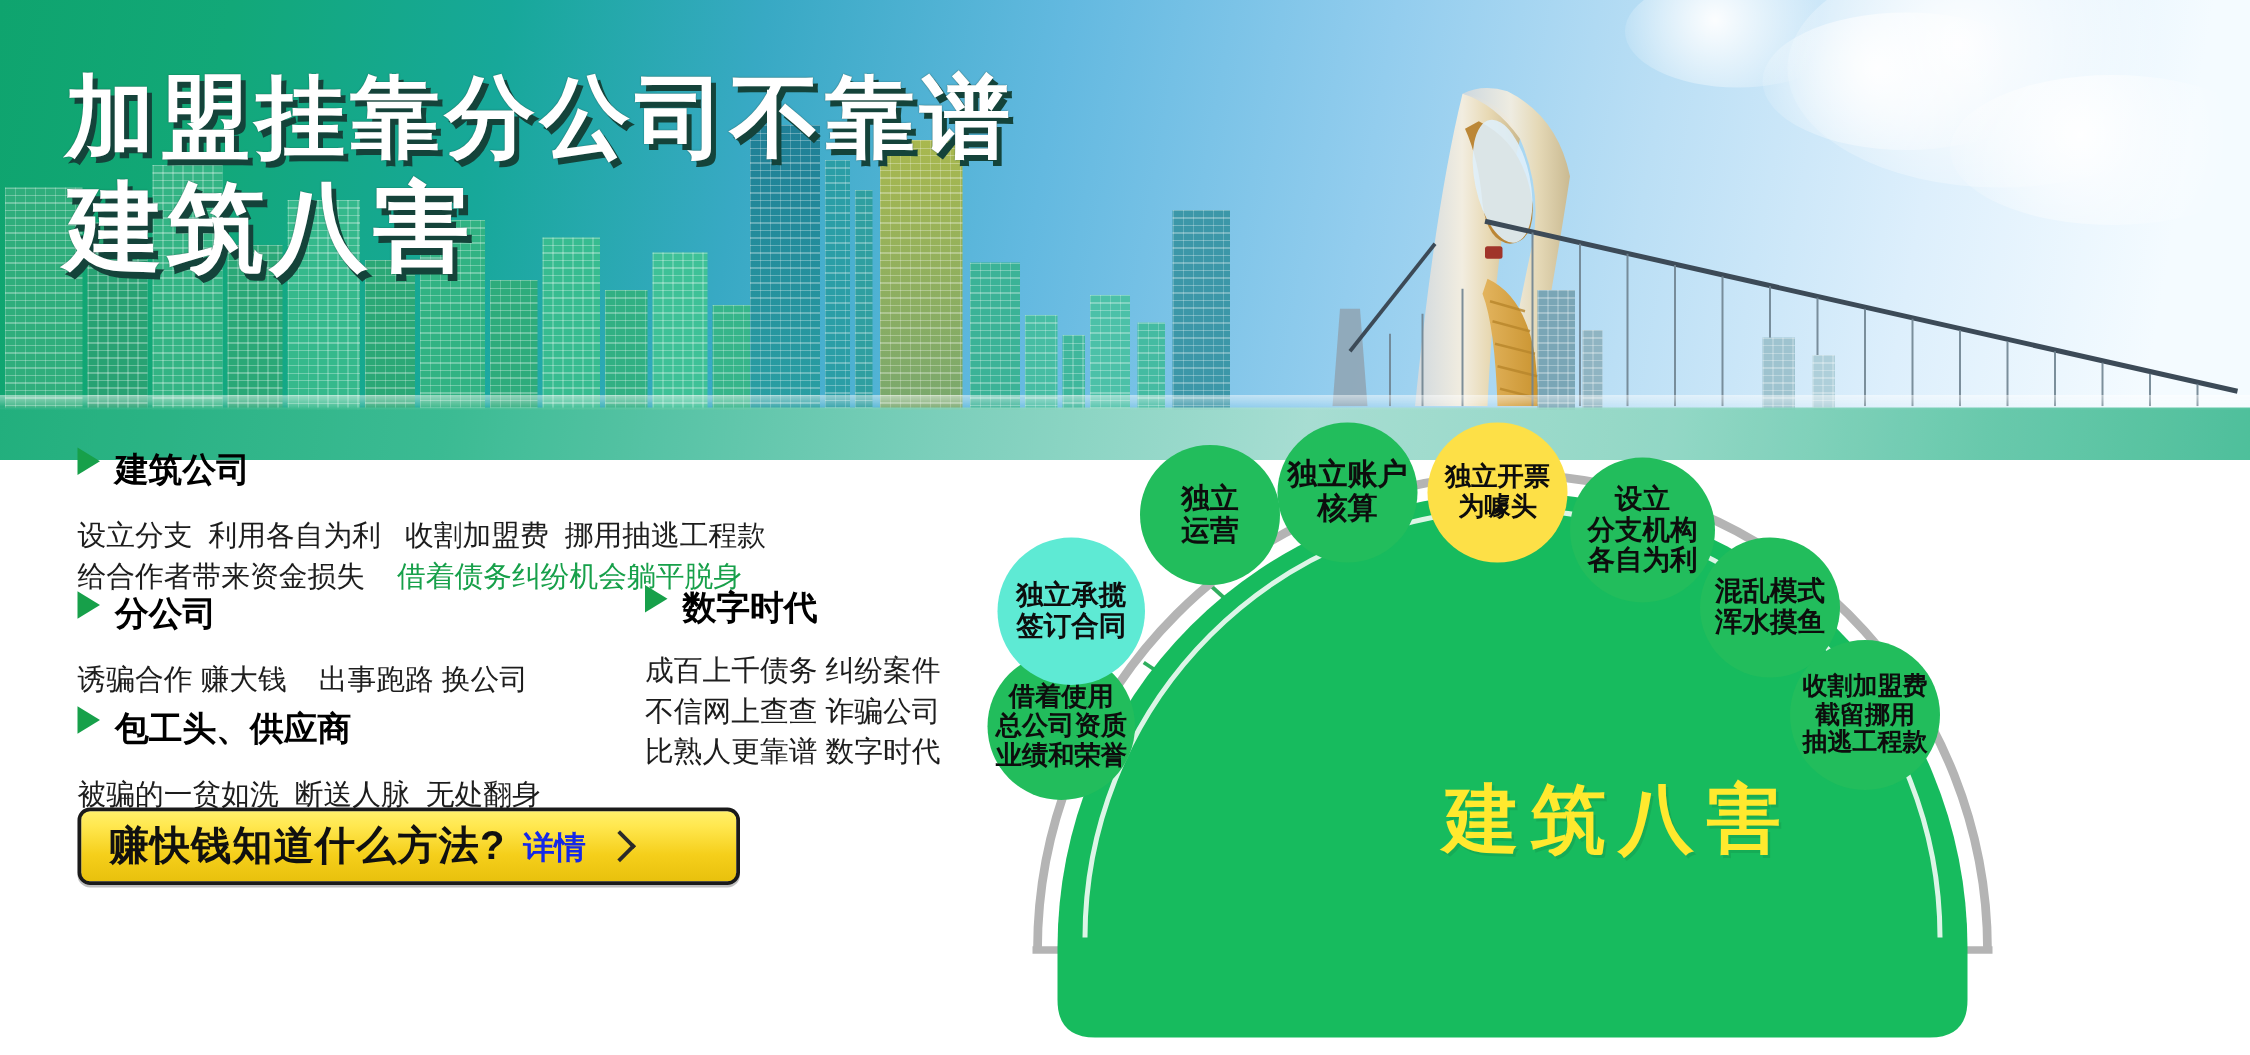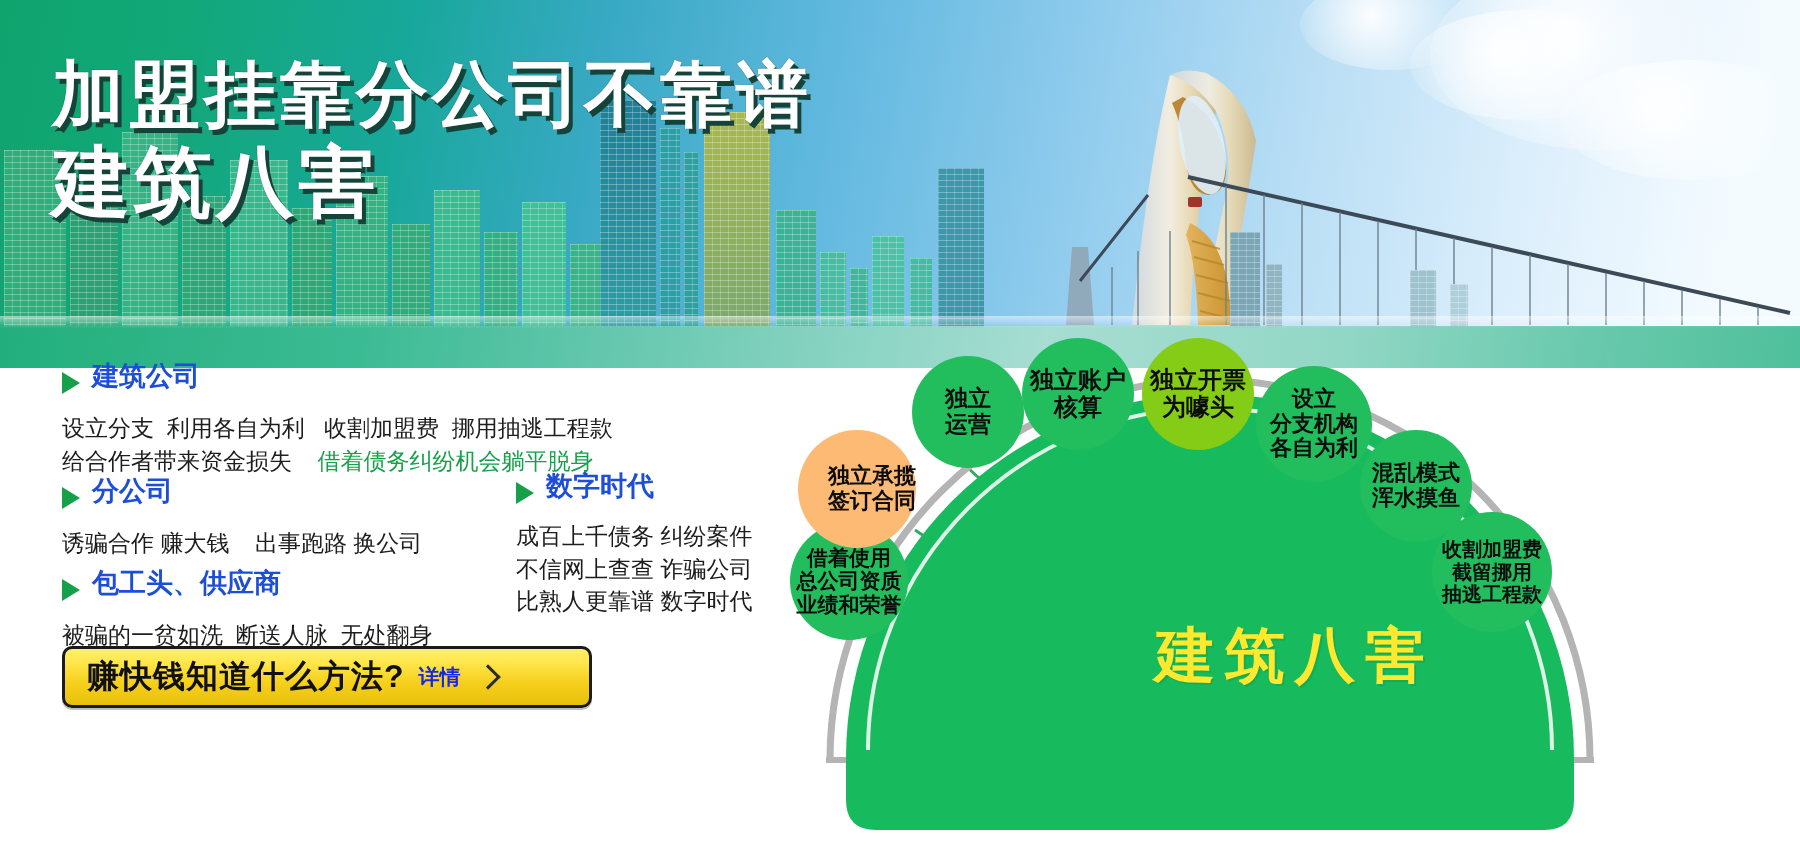--- a/index.html
+++ b/index.html
@@ -59,22 +59,22 @@
     color:#ffffff; font-weight:700; letter-spacing:4px; line-height:1.08;
     text-shadow: 4px 5px 0 #14433a, 0 0 1px #14433a;
     font-family:"Liberation Sans","DejaVu Sans",sans-serif;
   }
   .h-line1 { font-size:72px; }
   .h-line2 { font-size:78px; margin-top:6px; }
 
   
   .left { position:absolute; left:0; top:368px; width:800px; height:476px; }
   .sec-head {
-    display:flex; align-items:flex-end; gap:12px;
-    color:#1d4ed8; font-size:27px; font-weight:700;
+    display:flex; align-items:flex-start; gap:12px;
+    color:#000000; font-size:27px; font-weight:700;
   }
   .tri {
     width:0; height:0; border-left:18px solid #17a04a;
     border-top:11px solid transparent; border-bottom:11px solid transparent;
   }
   .body-line { color:#1d1d1d; font-size:23px; line-height:1.42; white-space:pre; }
   .accent { color:#17a04a; }
 
   .blk-a { position:absolute; left:62px; top:-10px; }
   .blk-a .sec-head { margin-bottom:18px; }
@@ -87,21 +87,21 @@
 
   
   .cta {
     position:absolute; left:62px; top:278px; width:530px; height:62px;
     border:3px solid #1a1a1a; border-radius:10px;
     background: linear-gradient(to bottom,#fff06a 0%, #ffe74e 22%, #f5cf1b 62%, #e8c10d 100%);
     display:flex; align-items:center; padding:0 22px; gap:4px;
     box-shadow: 0 2px 0 rgba(0,0,0,.25);
   }
   .cta-main { color:#101010; font-size:32px; font-weight:700; letter-spacing:1px; }
-  .cta-link { color:#1528e8; font-size:21px; font-weight:700; margin-left:10px; }
+  .cta-link { color:#1528e8; font-size:25px; font-weight:700; margin-left:10px; }
   .cta-chev { margin-left:14px; width:18px; height:18px;
     border-top:3px solid #2a2a2a; border-right:3px solid #2a2a2a;
     transform: rotate(45deg); }
 
   
   .diagram { position:absolute; left:790px; top:330px; width:1010px; height:514px; }
   .diagram svg { position:absolute; left:0; top:0; }
   .bub {
     position:absolute; border-radius:50%; background:#22bd5c;
     display:flex; align-items:center; justify-content:center;
@@ -343,39 +343,39 @@
 
     <div class="dome-label">建筑八害</div>
 
     <div class="bub" id="bub0" style="left: 0px; top: 192px; width: 118px; height: 118px; font-size: 21px; background: rgb(34, 189, 92);">
         <div>
           <div>借着使用</div>
           <div>总公司资质</div>
           <div>业绩和荣誉</div>
         </div>
       </div>
-    <div class="bub" id="bub1" style="left: 8px; top: 100px; width: 118px; height: 118px; font-size: 22px; background: #fdba74; justify-content: flex-end;">
+    <div class="bub" id="bub1" style="left: 8px; top: 100px; width: 118px; height: 118px; font-size: 22px; background: #5eead4;">
         <div>
           <div>独立承揽</div>
           <div>签订合同</div>
         </div>
       </div>
     <div class="bub" id="bub2" style="left: 122px; top: 26px; width: 112px; height: 112px; font-size: 23px; background: rgb(34, 189, 92);">
         <div>
           <div>独立</div>
           <div>运营</div>
         </div>
       </div>
     <div class="bub" id="bub3" style="left: 232px; top: 8px; width: 112px; height: 112px; font-size: 24px; background: rgb(34, 189, 92);">
         <div>
           <div>独立账户</div>
           <div>核算</div>
         </div>
       </div>
-    <div class="bub" id="bub4" style="left: 352px; top: 8px; width: 112px; height: 112px; font-size: 24px; background: #84cc16;">
+    <div class="bub" id="bub4" style="left: 352px; top: 8px; width: 112px; height: 112px; font-size: 21px; background: #fde047;">
         <div>
           <div>独立开票</div>
           <div>为噱头</div>
         </div>
       </div>
     <div class="bub" id="bub5" style="left: 466px; top: 36px; width: 116px; height: 116px; font-size: 22px; background: rgb(34, 189, 92);">
         <div>
           <div>设立</div>
           <div>分支机构</div>
           <div>各自为利</div>

